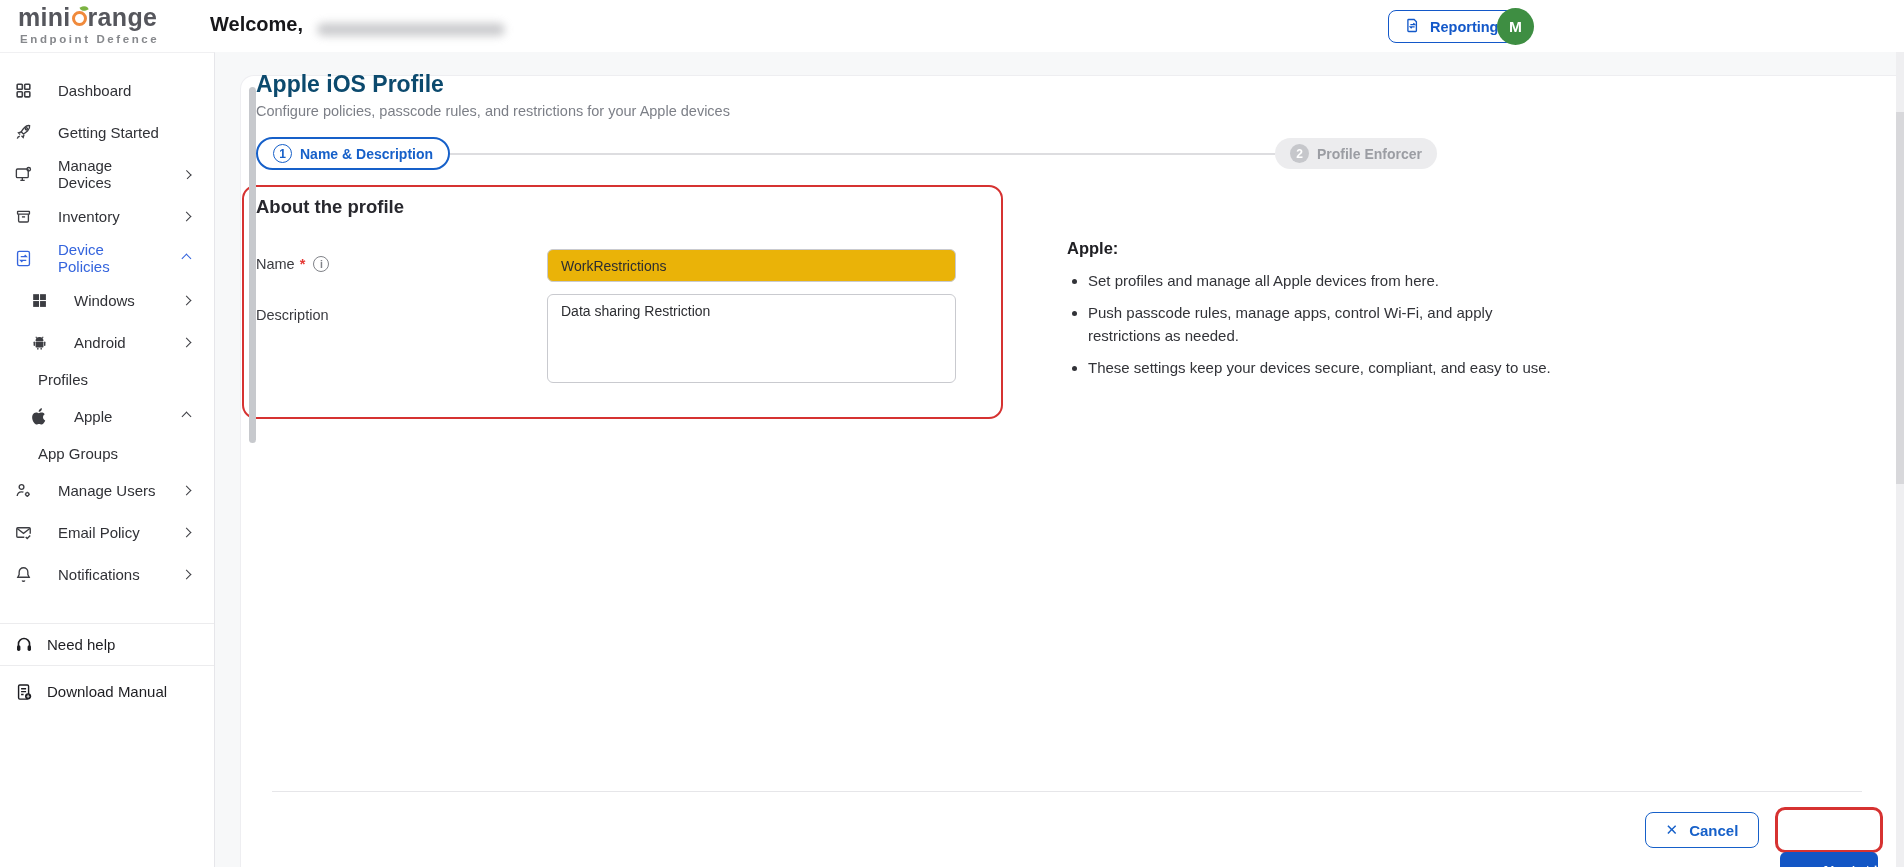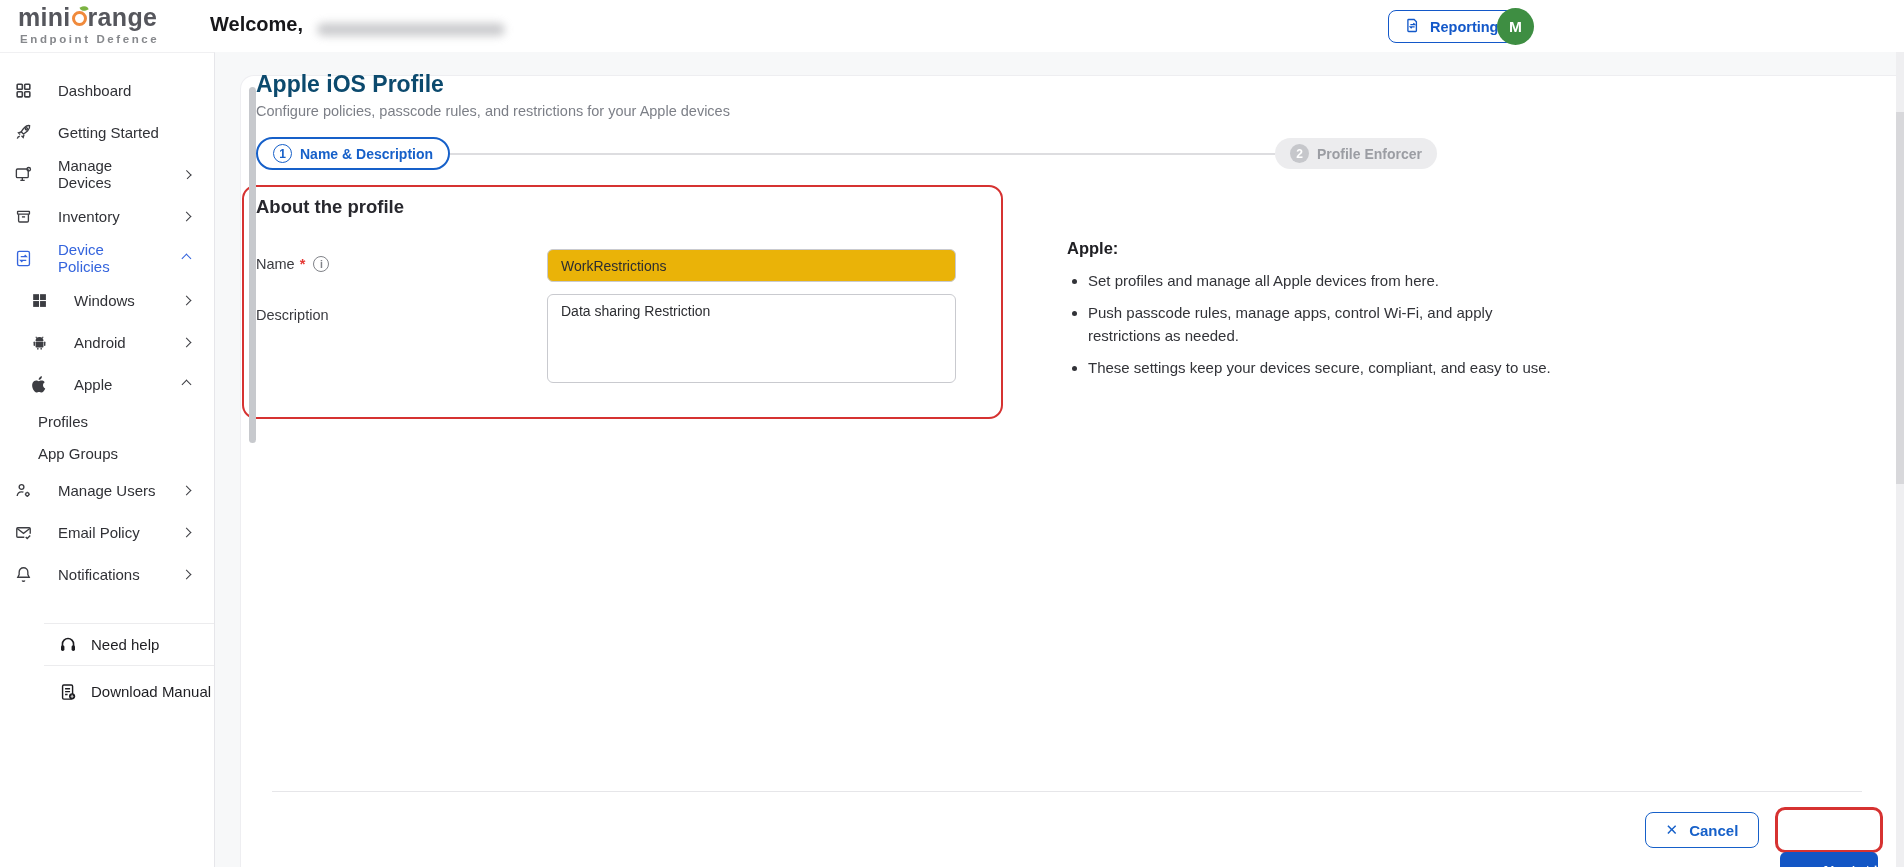--- a/index.html
+++ b/index.html
@@ -32,21 +32,21 @@
   .side-item .icon { width:19px; height:19px; display:flex; align-items:center; justify-content:center; color:#3c3d42; flex:0 0 19px; }
   .side-item .icon svg { width:19px; height:19px; }
   .side-item.active { color:#3464dd; }
   .side-item.active .icon { color:#3464dd; }
   .chev { width:7px; height:7px; border-right:1.8px solid currentColor; border-bottom:1.8px solid currentColor;
     margin-left:auto; margin-right:24px; display:inline-block; color:#3c3d42; }
   .side-item.active .chev { color:#3464dd; }
   .chev-right { transform:rotate(-45deg); }
   .chev-up { transform:rotate(-135deg); }
   .side-footer { position:absolute; left:0; top:570px; width:100%; }
-  .footer-row { display:flex; align-items:center; gap:13px; padding-left:14px; font-size:15px; font-weight:500; color:#1e1e22; cursor:pointer;margin-left:44px; }
+  .footer-row { display:flex; align-items:center; gap:13px; padding-left:14px; font-size:15px; font-weight:500; color:#1e1e22; cursor:pointer; }
   .footer-row .icon { width:20px; height:20px; display:flex; align-items:center; justify-content:center; color:#1d1d21; }
   .footer-row .icon svg { width:20px; height:20px; }
   .footer-row:nth-child(1) { height:42px; border-top:1px solid #ececee; }
   .footer-row:nth-child(2) { height:52px; border-top:1px solid #ececee; }
 
   
   .main-bg { position:absolute; left:215px; top:52px; width:1689px; height:815px; background:#f7f8f9; }
   .card { position:absolute; left:240px; top:75px; width:1664px; height:792px; background:#fff;
     border-radius:14px 0 0 0; border-left:1px solid #eeeef1; border-top:1px solid #eeeef1; }
   .left-thumb { position:absolute; left:249px; top:87px; width:7px; height:356px; background:#c7c9cd; border-radius:4px; z-index:7; }
@@ -197,31 +197,31 @@
             <rect x="7" y="10.8" width="10" height="7.6" rx="1"></rect>
             <rect x="4.5" y="10.8" width="1.8" height="5.6" rx=".9"></rect>
             <rect x="17.7" y="10.8" width="1.8" height="5.6" rx=".9"></rect>
             <rect x="9" y="18.6" width="1.8" height="2.5" rx=".9"></rect>
             <rect x="13.2" y="18.6" width="1.8" height="2.5" rx=".9"></rect>
           </svg>
         </span>
         <span class="lbl">Android</span>
         <span class="chev chev-right"></span>
       </div>
+      <div class="side-item lvl2">
+        <span class="lbl">Profiles</span>
+      </div>
       <div class="side-item lvl1">
         <span class="icon">
           <svg viewBox="0 0 24 24" fill="currentColor">
             <path d="M16.4 12.9c0-2.5 2.1-3.7 2.2-3.8-1.2-1.7-3-2-3.7-2-1.6-.2-3 .9-3.8.9-.8 0-2-.9-3.3-.9-1.7 0-3.3 1-4.2 2.5-1.8 3.1-.5 7.6 1.3 10.1.9 1.2 1.9 2.6 3.2 2.5 1.3 0 1.8-.8 3.3-.8s2 .8 3.3.8c1.4 0 2.2-1.2 3.1-2.5.9-1.4 1.4-2.8 1.4-2.8s-2.7-1-2.8-4zM14 4.7c.7-.9 1.2-2 1-3.2-1 0-2.2.7-3 1.5-.6.7-1.2 2-1 3.1 1.1.1 2.3-.5 3-1.4z"></path>
           </svg>
         </span>
         <span class="lbl">Apple</span>
         <span class="chev chev-up"></span>
-      </div>
-      <div class="side-item lvl2">
-        <span class="lbl">Profiles</span>
       </div>
       <div class="side-item lvl2">
         <span class="lbl">App Groups</span>
       </div>
       <div class="side-item lvl0">
         <span class="icon">
           <svg viewBox="0 0 24 24" fill="none" stroke="currentColor" stroke-width="1.7">
             <circle cx="9.5" cy="7.5" r="3"></circle>
             <path d="M4 19c.4-3.4 2.4-5.3 5.5-5.3.9 0 1.7.2 2.4.5"></path>
             <circle cx="16.8" cy="16.8" r="2.1"></circle>

